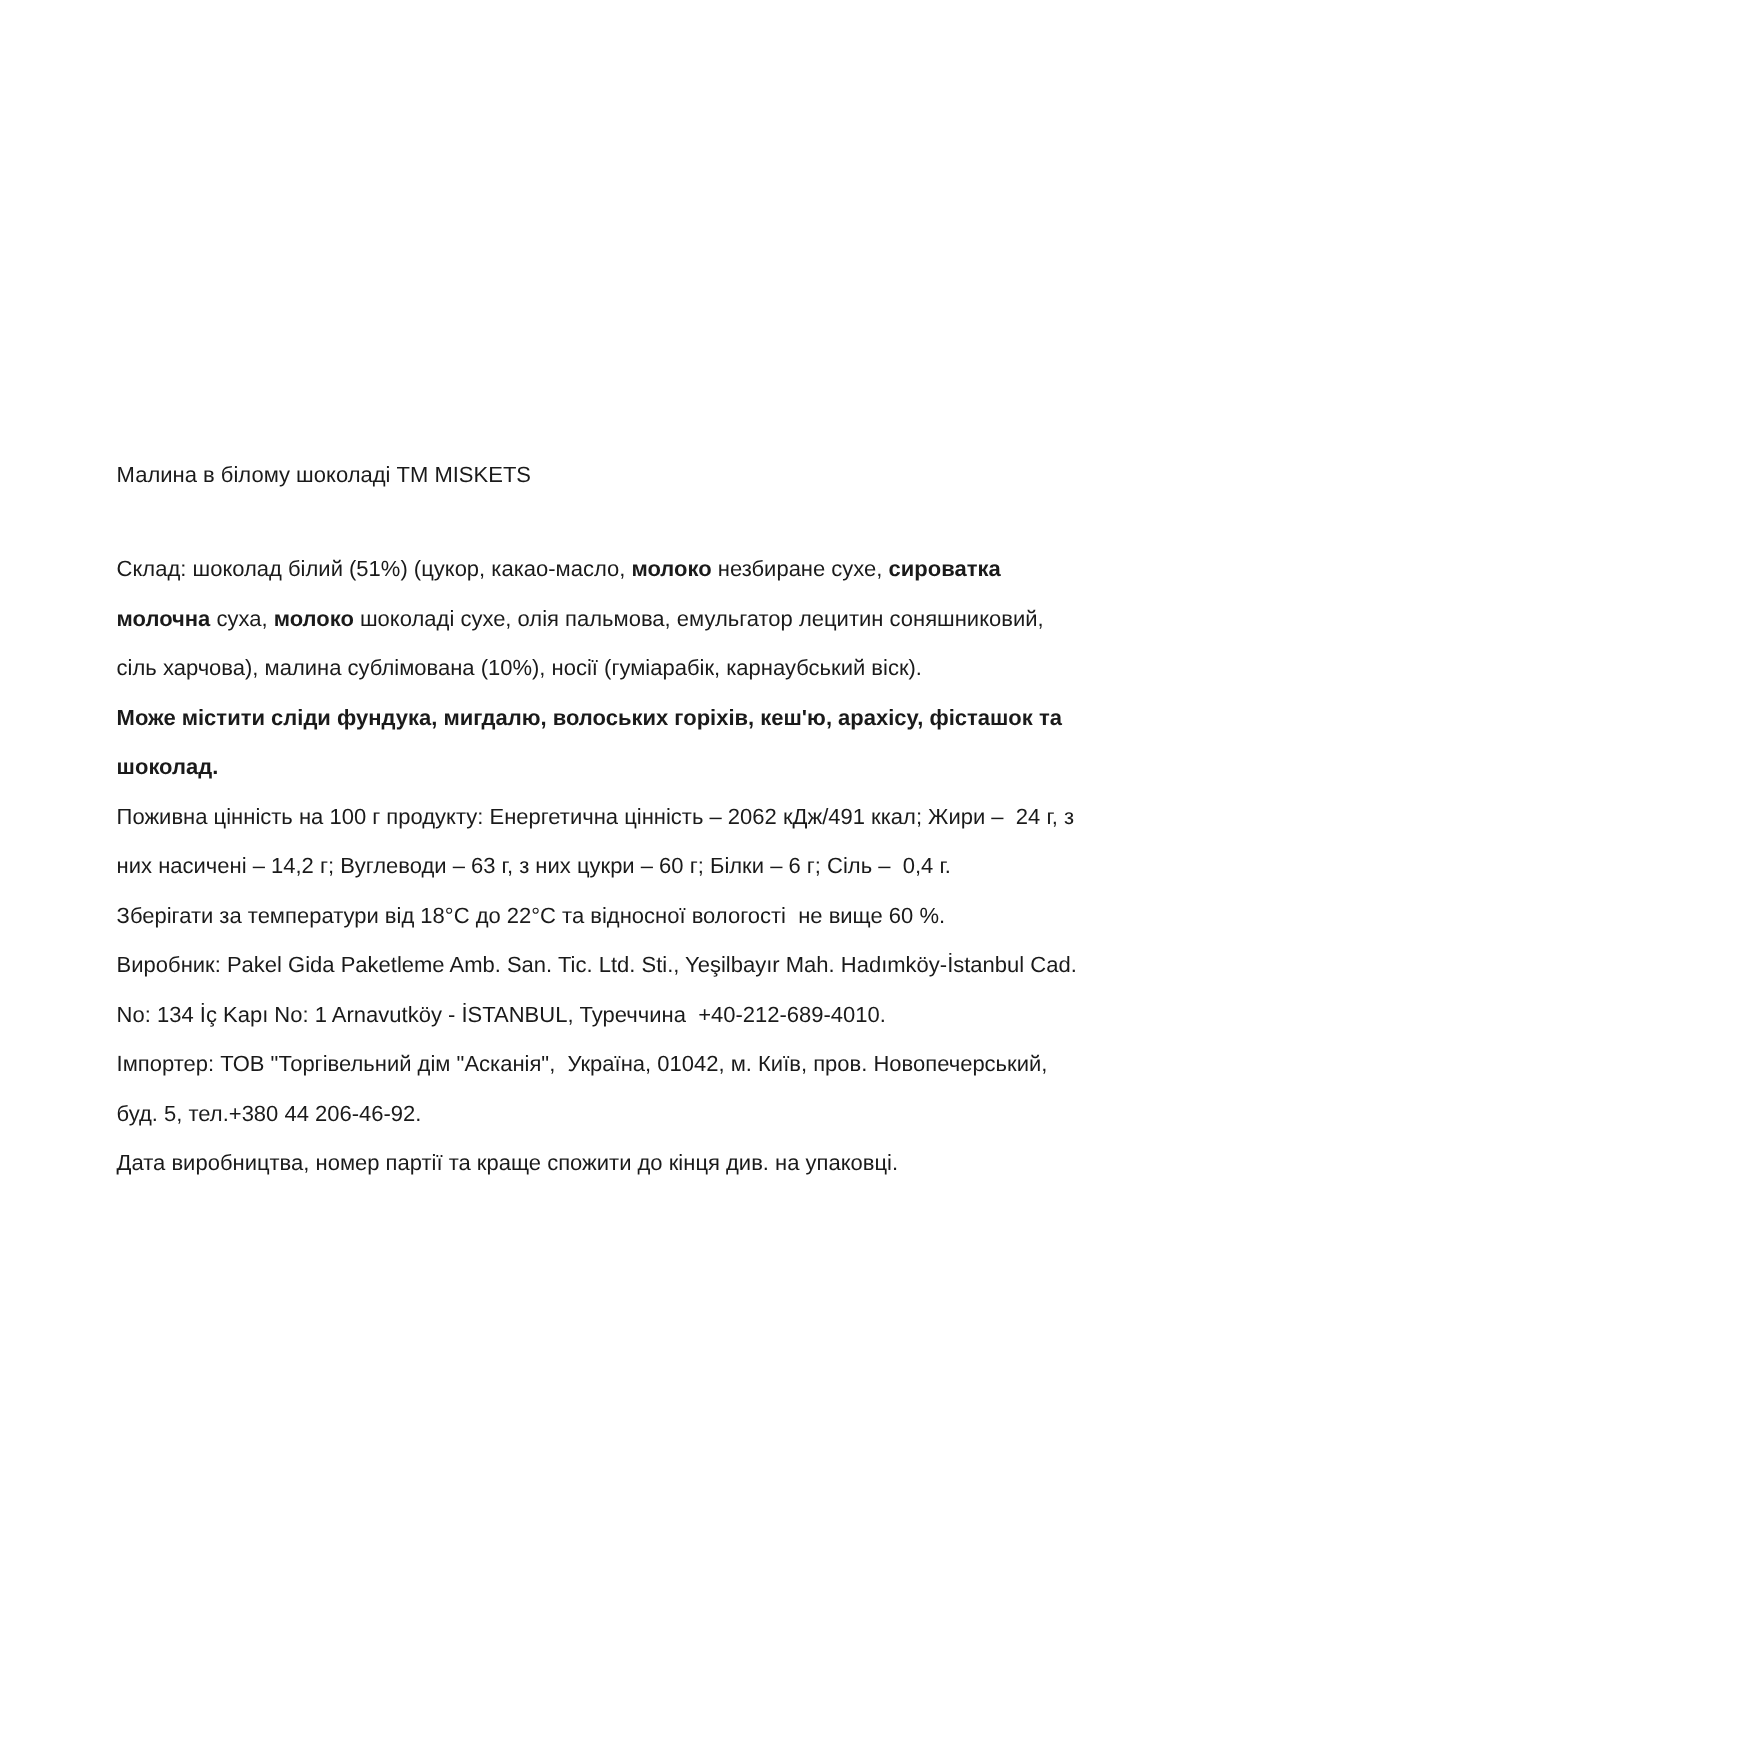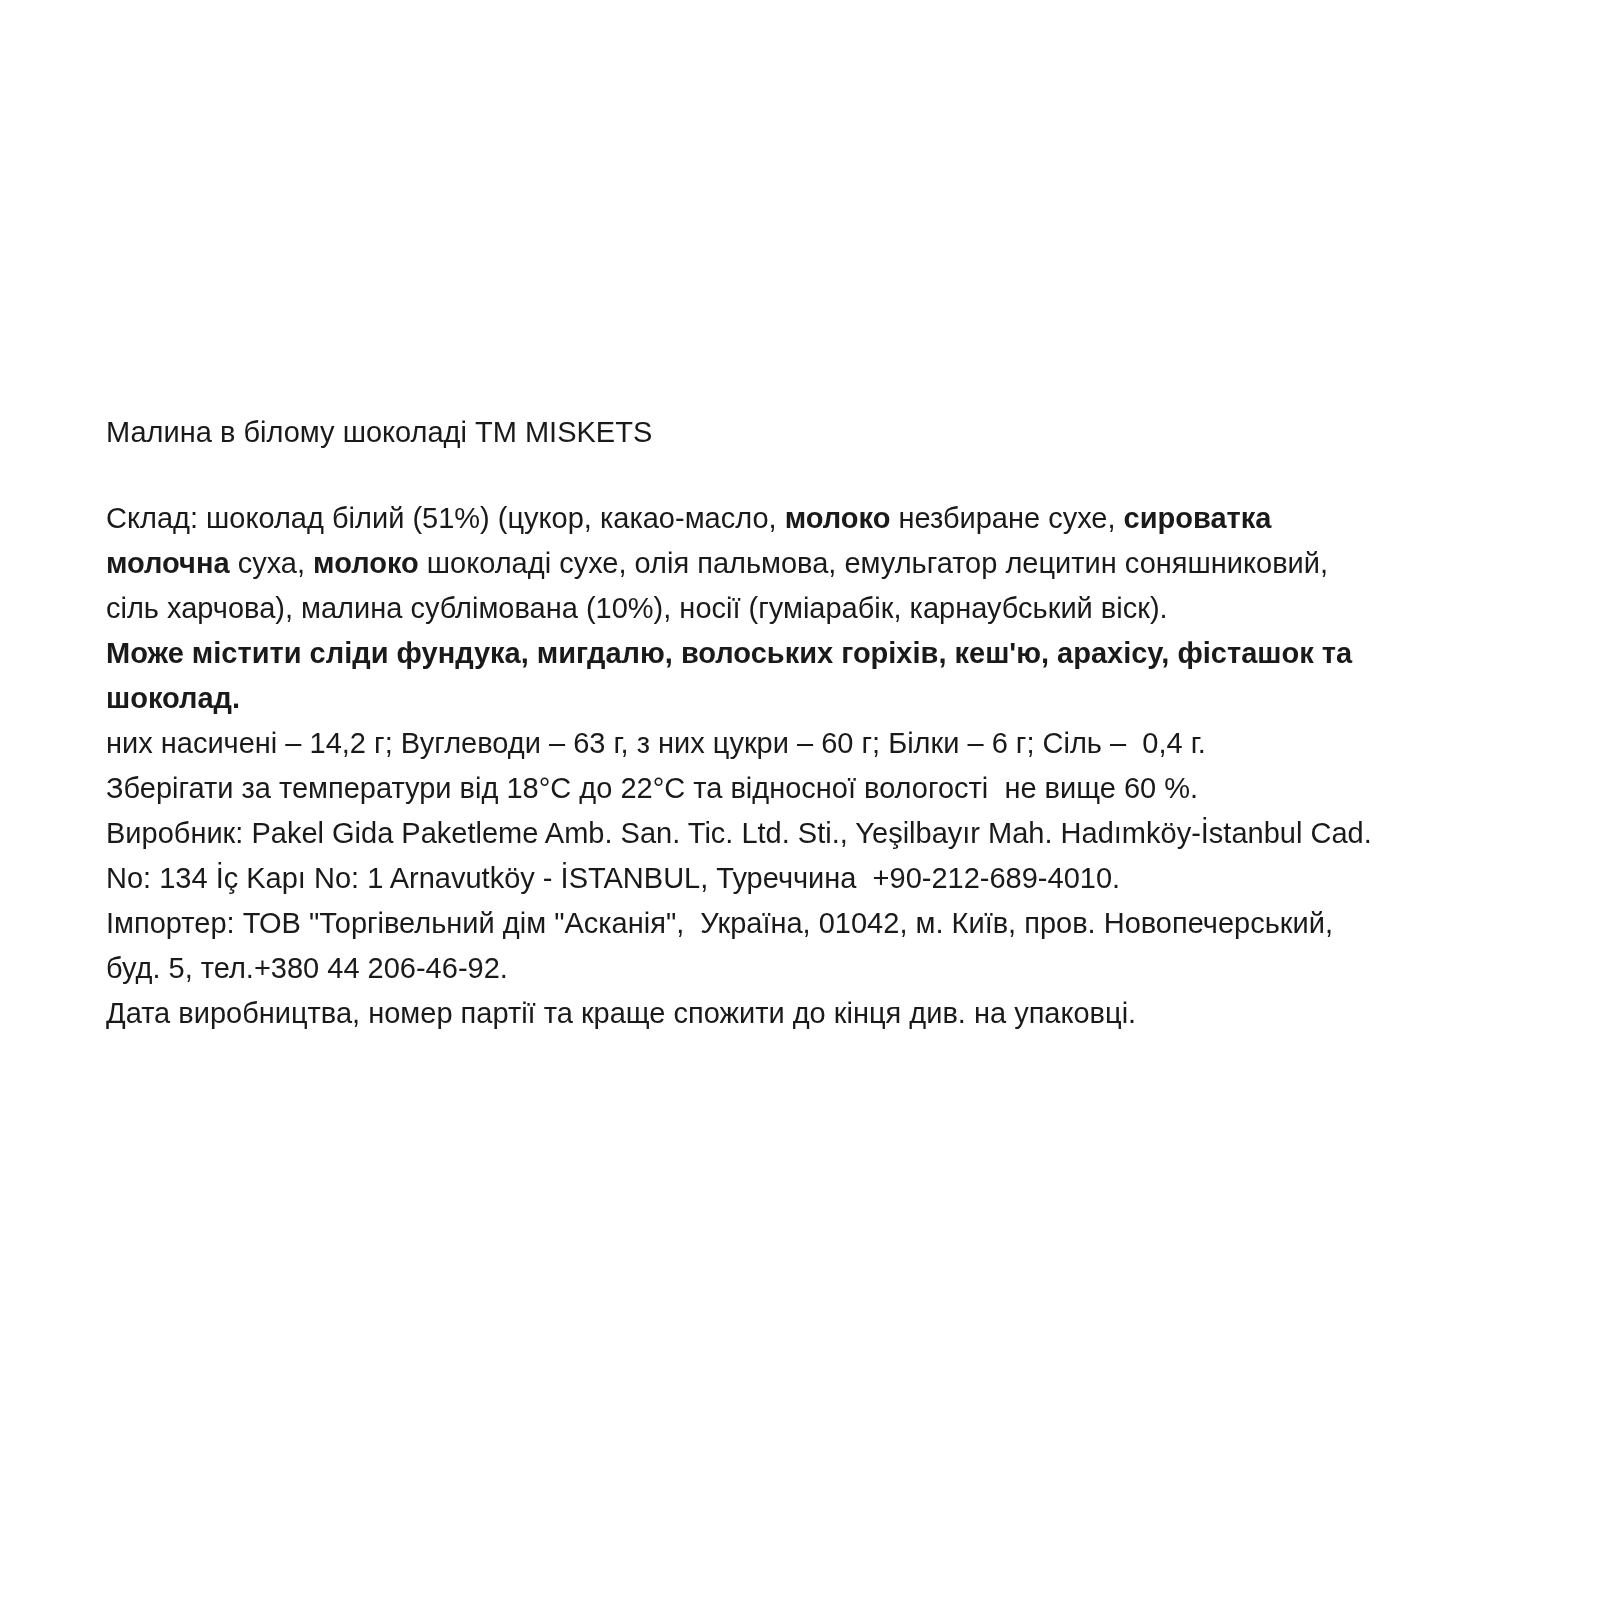--- a/index.html
+++ b/index.html
@@ -15,21 +15,21 @@
     height: 1600px;
     background: #ffffff;
     position: relative;
   }
   .text-block {
     position: absolute;
     left: 106px;
     top: 410px;
     right: 36px;
     color: #1a1a1a;
-    font-size: 29px;
+    font-size: 20px;
     line-height: 45px;
   }
   .line {
     white-space: pre;
     min-height: 45px;
   }
   .line.blank {
     height: 41px;
     min-height: 41px;
   }
@@ -42,21 +42,22 @@
 
 <div class="page">
   <div class="text-block" id="text-block">
       <div class="line"><span>Малина в білому шоколаді ТМ MISKETS</span></div>
       <div class="line blank"></div>
       <div class="line"><span>Склад: шоколад білий (51%) (цукор, какао-масло, </span><span class="bold">молоко</span><span> незбиране сухе, </span><span class="bold">сироватка</span></div>
       <div class="line"><span class="bold">молочна</span><span> суха, </span><span class="bold">молоко</span><span> шоколаді сухе, олія пальмова, емульгатор лецитин соняшниковий,</span></div>
       <div class="line"><span>сіль харчова), малина сублімована (10%), носії (гуміарабік, карнаубський віск).</span></div>
       <div class="line"><span class="bold">Може містити сліди фундука, мигдалю, волоських горіхів, кеш'ю, арахісу, фісташок та</span></div>
       <div class="line"><span class="bold">шоколад.</span></div>
+      <div class="line"><span>Поживна цінність на 100 г продукту: Енергетична цінність – 2062 кДж/491 ккал; Жири –  24 г, з</span></div>
       <div class="line"><span>них насичені – 14,2 г; Вуглеводи – 63 г, з них цукри – 60 г; Білки – 6 г; Сіль –  0,4 г.</span></div>
       <div class="line"><span>Зберігати за температури від 18°С до 22°С та відносної вологості  не вище 60 %.</span></div>
       <div class="line"><span>Виробник: Pakel Gida Paketleme Amb. San. Tic. Ltd. Sti., Yeşilbayır Mah. Hadımköy-İstanbul Cad.</span></div>
-      <div class="line"><span>No: 134 İç Kapı No: 1 Arnavutköy - İSTANBUL, Туреччина  +90-212-689-4010.</span></div>
+      <div class="line"><span>No: 134 İç Kapı No: 1 Arnavutköy - İSTANBUL, Туреччина  +40-212-689-4010.</span></div>
       <div class="line"><span>Імпортер: ТОВ "Торгівельний дім "Асканія",  Україна, 01042, м. Київ, пров. Новопечерський,</span></div>
       <div class="line"><span>буд. 5, тел.+380 44 206-46-92.</span></div>
       <div class="line"><span>Дата виробництва, номер партії та краще спожити до кінця див. на упаковці.</span></div>
     </div>
 </div>
 
 </body></html>

